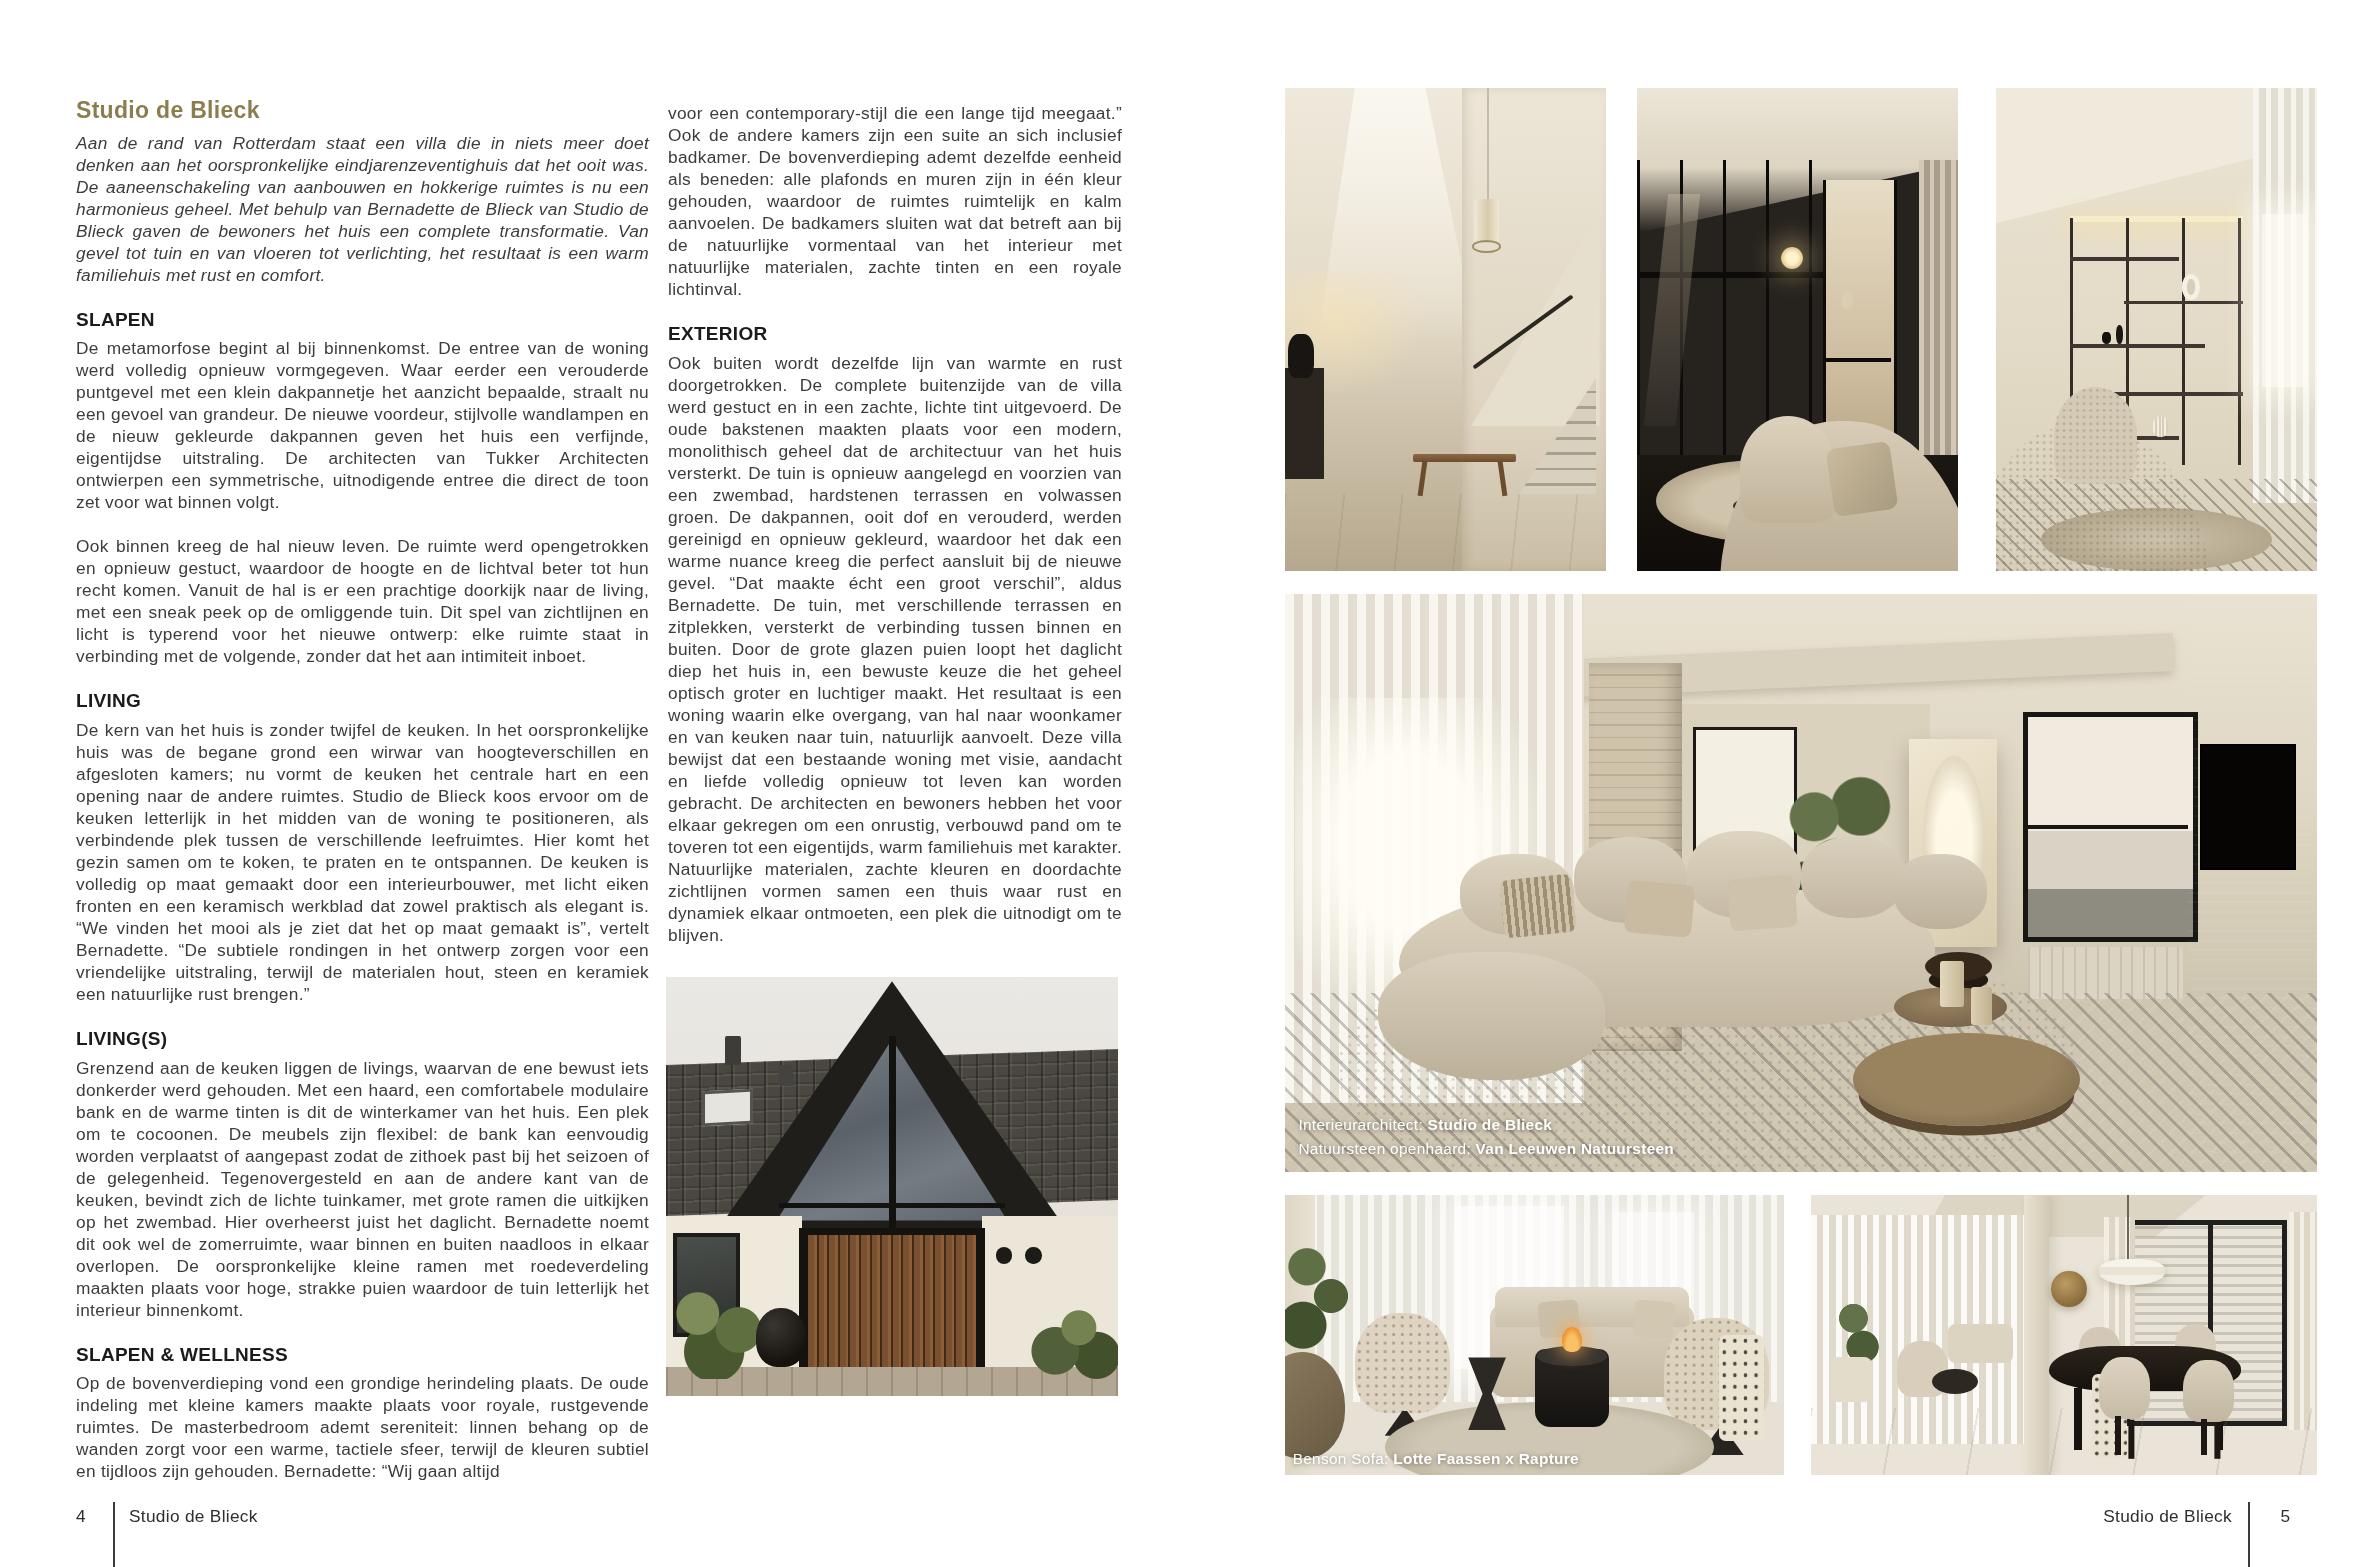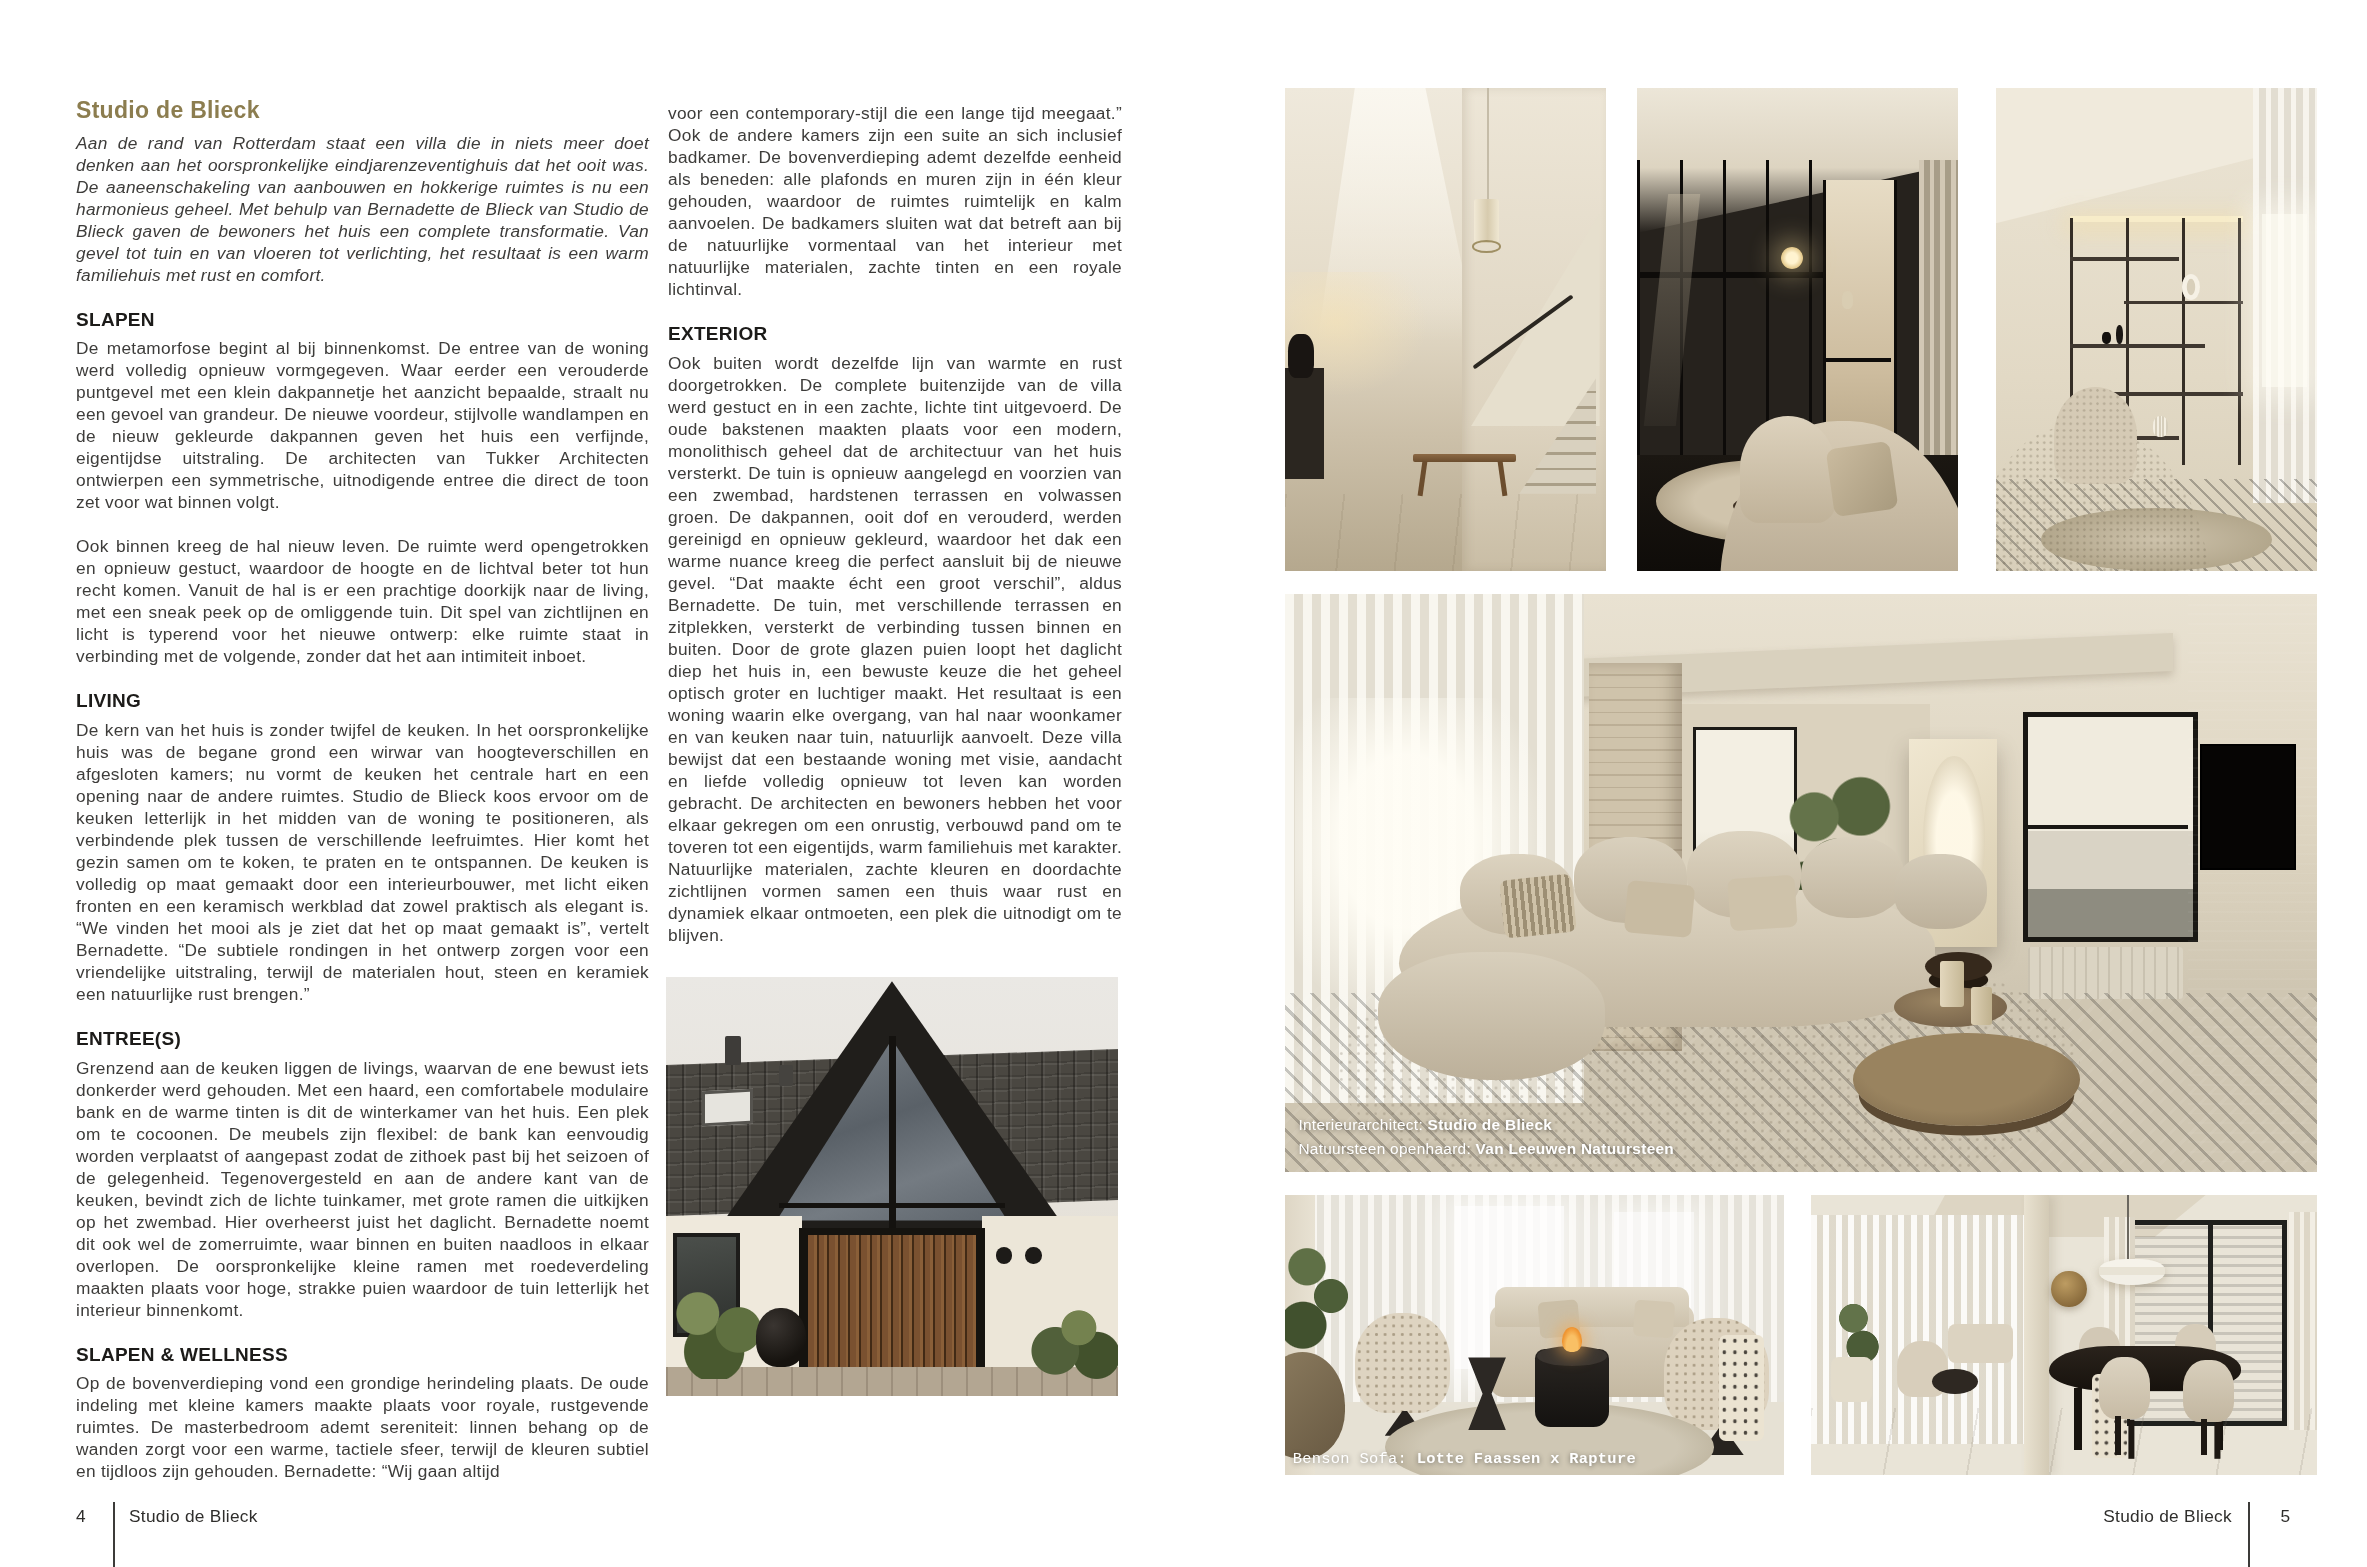--- a/index.html
+++ b/index.html
@@ -32,21 +32,21 @@
 <div id="spread">
 
   <div class="col" id="col1">
     <h1 class="gold-title">Studio de Blieck</h1>
     <p class="intro">Aan de rand van Rotterdam staat een villa die in niets meer doet denken aan het oorspronkelijke eindjarenzeventighuis dat het ooit was. De aaneenschakeling van aanbouwen en hokkerige ruimtes is nu een harmonieus geheel. Met behulp van Bernadette de Blieck van Studio de Blieck gaven de bewoners het huis een complete transformatie. Van gevel tot tuin en van vloeren tot verlichting, het resultaat is een warm familiehuis met rust en comfort.</p>
     <h2 class="sec-h">SLAPEN</h2>
     <p>De metamorfose begint al bij binnenkomst. De entree van de woning werd volledig opnieuw vormgegeven. Waar eerder een verouderde puntgevel met een klein dakpannetje het aanzicht bepaalde, straalt nu een gevoel van grandeur. De nieuwe voordeur, stijlvolle wandlampen en de nieuw gekleurde dakpannen geven het huis een verfijnde, eigentijdse uitstraling. De architecten van Tukker Architecten ontwierpen een symmetrische, uitnodigende entree die direct de toon zet voor wat binnen volgt.</p>
     <p>Ook binnen kreeg de hal nieuw leven. De ruimte werd opengetrokken en opnieuw gestuct, waardoor de hoogte en de lichtval beter tot hun recht komen. Vanuit de hal is er een prachtige doorkijk naar de living, met een sneak peek op de omliggende tuin. Dit spel van zichtlijnen en licht is typerend voor het nieuwe ontwerp: elke ruimte staat in verbinding met de volgende, zonder dat het aan intimiteit inboet.</p>
     <h2 class="sec-h">LIVING</h2>
     <p>De kern van het huis is zonder twijfel de keuken. In het oorspronkelijke huis was de begane grond een wirwar van hoogteverschillen en afgesloten kamers; nu vormt de keuken het centrale hart en een opening naar de andere ruimtes. Studio de Blieck koos ervoor om de keuken letterlijk in het midden van de woning te positioneren, als verbindende plek tussen de verschillende leefruimtes. Hier komt het gezin samen om te koken, te praten en te ontspannen. De keuken is volledig op maat gemaakt door een interieurbouwer, met licht eiken fronten en een keramisch werkblad dat zowel praktisch als elegant is. “We vinden het mooi als je ziet dat het op maat gemaakt is”, vertelt Bernadette. “De subtiele rondingen in het ontwerp zorgen voor een vriendelijke uitstraling, terwijl de materialen hout, steen en keramiek een natuurlijke rust brengen.”</p>
-    <h2 class="sec-h">ENTREE(S)</h2>
+    <h2 class="sec-h">LIVING(S)</h2>
     <p>Grenzend aan de keuken liggen de livings, waarvan de ene bewust iets donkerder werd gehouden. Met een haard, een comfortabele modulaire bank en de warme tinten is dit de winterkamer van het huis. Een plek om te cocoonen. De meubels zijn flexibel: de bank kan eenvoudig worden verplaatst of aangepast zodat de zithoek past bij het seizoen of de gelegenheid. Tegenovergesteld en aan de andere kant van de keuken, bevindt zich de lichte tuinkamer, met grote ramen die uitkijken op het zwembad. Hier overheerst juist het daglicht. Bernadette noemt dit ook wel de zomerruimte, waar binnen en buiten naadloos in elkaar overlopen. De oorspronkelijke kleine ramen met roedeverdeling maakten plaats voor hoge, strakke puien waardoor de tuin letterlijk het interieur binnenkomt.</p>
     <h2 class="sec-h">SLAPEN &amp; WELLNESS</h2>
     <p>Op de bovenverdieping vond een grondige herindeling plaats. De oude indeling met kleine kamers maakte plaats voor royale, rustgevende ruimtes. De masterbedroom ademt sereniteit: linnen behang op de wanden zorgt voor een warme, tactiele sfeer, terwijl de kleuren subtiel en tijdloos zijn gehouden. Bernadette: “Wij gaan altijd</p>
   </div>
 
   <div class="col" id="col2">
     <p>voor een contemporary-stijl die een lange tijd meegaat.” Ook de andere kamers zijn een suite an sich inclusief badkamer. De bovenverdieping ademt dezelfde eenheid als beneden: alle plafonds en muren zijn in één kleur gehouden, waardoor de ruimtes ruimtelijk en kalm aanvoelen. De badkamers sluiten wat dat betreft aan bij de natuurlijke vormentaal van het interieur met natuurlijke materialen, zachte tinten en een royale lichtinval.</p>
     <h2 class="sec-h">EXTERIOR</h2>
     <p>Ook buiten wordt dezelfde lijn van warmte en rust doorgetrokken. De complete buitenzijde van de villa werd gestuct en in een zachte, lichte tint uitgevoerd. De oude bakstenen maakten plaats voor een modern, monolithisch geheel dat de architectuur van het huis versterkt. De tuin is opnieuw aangelegd en voorzien van een zwembad, hardstenen terrassen en volwassen groen. De dakpannen, ooit dof en verouderd, werden gereinigd en opnieuw gekleurd, waardoor het dak een warme nuance kreeg die perfect aansluit bij de nieuwe gevel. “Dat maakte écht een groot verschil”, aldus Bernadette. De tuin, met verschillende terrassen en zitplekken, versterkt de verbinding tussen binnen en buiten. Door de grote glazen puien loopt het daglicht diep het huis in, een bewuste keuze die het geheel optisch groter en luchtiger maakt. Het resultaat is een woning waarin elke overgang, van hal naar woonkamer en van keuken naar tuin, natuurlijk aanvoelt. Deze villa bewijst dat een bestaande woning met visie, aandacht en liefde volledig opnieuw tot leven kan worden gebracht. De architecten en bewoners hebben het voor elkaar gekregen om een onrustig, verbouwd pand om te toveren tot een eigentijds, warm familiehuis met karakter. Natuurlijke materialen, zachte kleuren en doordachte zichtlijnen vormen samen een thuis waar rust en dynamiek elkaar ontmoeten, een plek die uitnodigt om te blijven.</p>
   </div>
@@ -172,21 +172,21 @@
     <i class="a" style="left:59%;top:68%;width:11%;height:7%;background:radial-gradient(ellipse at 40% 35%,#9a8462,#77634a 80%);border-radius:50%;"></i>
     <i class="a" style="left:55%;top:76%;width:22%;height:16%;background:radial-gradient(ellipse at 45% 30%,#99835f 0 55%,#7b674a 90%);border-radius:50%;box-shadow:0 15.4px 0 -5.8px #5c4a33;"></i>
     <i class="a" style="left:63.5%;top:63.5%;width:2.3%;height:8%;background:linear-gradient(90deg,#e3d7bd,#c5b795);border-radius:2.9px;"></i>
     <i class="a" style="left:66.5%;top:68%;width:2%;height:6.5%;background:linear-gradient(90deg,#ddd0b4,#bfb18e);border-radius:2.9px;"></i>
     <figcaption class="caption" style="left:13.4px;bottom:11.5px;">
       <span>Interieurarchitect: </span><b>Studio de Blieck</b><br>
       <span>Natuursteen openhaard: </span><b>Van Leeuwen Natuursteen</b>
     </figcaption>
   </figure>
 
-  <figure class="photo" style="left:1285px;top:1195px;width:499px;height:280px;background:#e6e1d4;font-family:Liberation Mono, monospace;">
+  <figure class="photo" style="left:1285px;top:1195px;width:499px;height:280px;background:#e6e1d4;">
     <i class="a" style="left:5%;top:0;width:95%;height:74%;background:repeating-linear-gradient(90deg,#f8f6f1 0 6.7px,#e5e2d9 6.7px 14.4px);"></i>
     <i class="a" style="left:34%;top:4%;width:22%;height:58%;background:rgba(255,255,255,.8);box-shadow:0 0 33px 15.4px rgba(255,255,255,.65);"></i>
     <i class="a" style="left:66%;top:6%;width:16%;height:52%;background:rgba(255,255,255,.7);box-shadow:0 0 29px 12.5px rgba(255,255,255,.55);"></i>
     <i class="a" style="left:0;top:0;width:6%;height:100%;background:linear-gradient(90deg,#ded6c5,#e8e2d3);"></i>
     <i class="a" style="left:-2%;top:10%;width:16%;height:52%;background:radial-gradient(circle at 40% 30%,#5f7046 0 16%,rgba(0,0,0,0) 17%),radial-gradient(circle at 70% 50%,#4d5e38 0 18%,rgba(0,0,0,0) 19%),radial-gradient(circle at 35% 70%,#41512e 0 20%,rgba(0,0,0,0) 21%);"></i>
     <i class="a" style="left:-5%;bottom:6%;width:17%;height:38%;background:linear-gradient(135deg,#8d7d60,#685942);border-radius:50% 50% 44% 44%;"></i>
     <i class="a" style="left:41%;top:39%;width:41%;height:33%;background:linear-gradient(180deg,#dcd3c1,#c4b8a1);border-radius:13.4px;"></i>
     <i class="a" style="left:42%;top:33%;width:39%;height:14%;background:linear-gradient(180deg,#e0d8c7,#cdc2ac);border-radius:11.5px 11.5px 3.8px 3.8px;"></i>
     <i class="a" style="left:51%;top:38%;width:8%;height:13%;background:#cbbfa7;border-radius:5.8px;transform:rotate(-5deg);"></i>
     <i class="a" style="left:70%;top:38%;width:8%;height:13%;background:#d2c7b1;border-radius:5.8px;transform:rotate(4deg);"></i>

